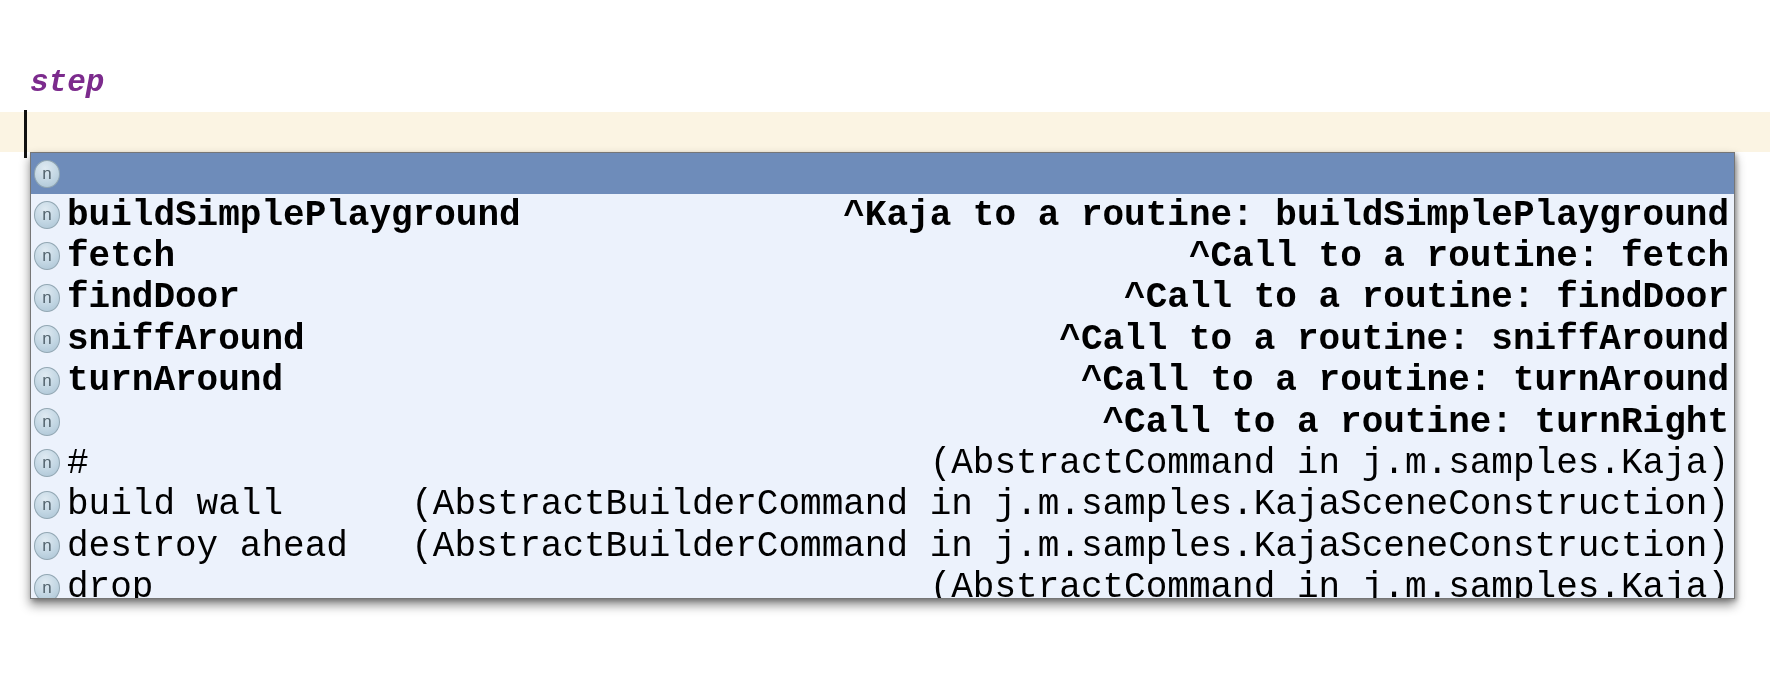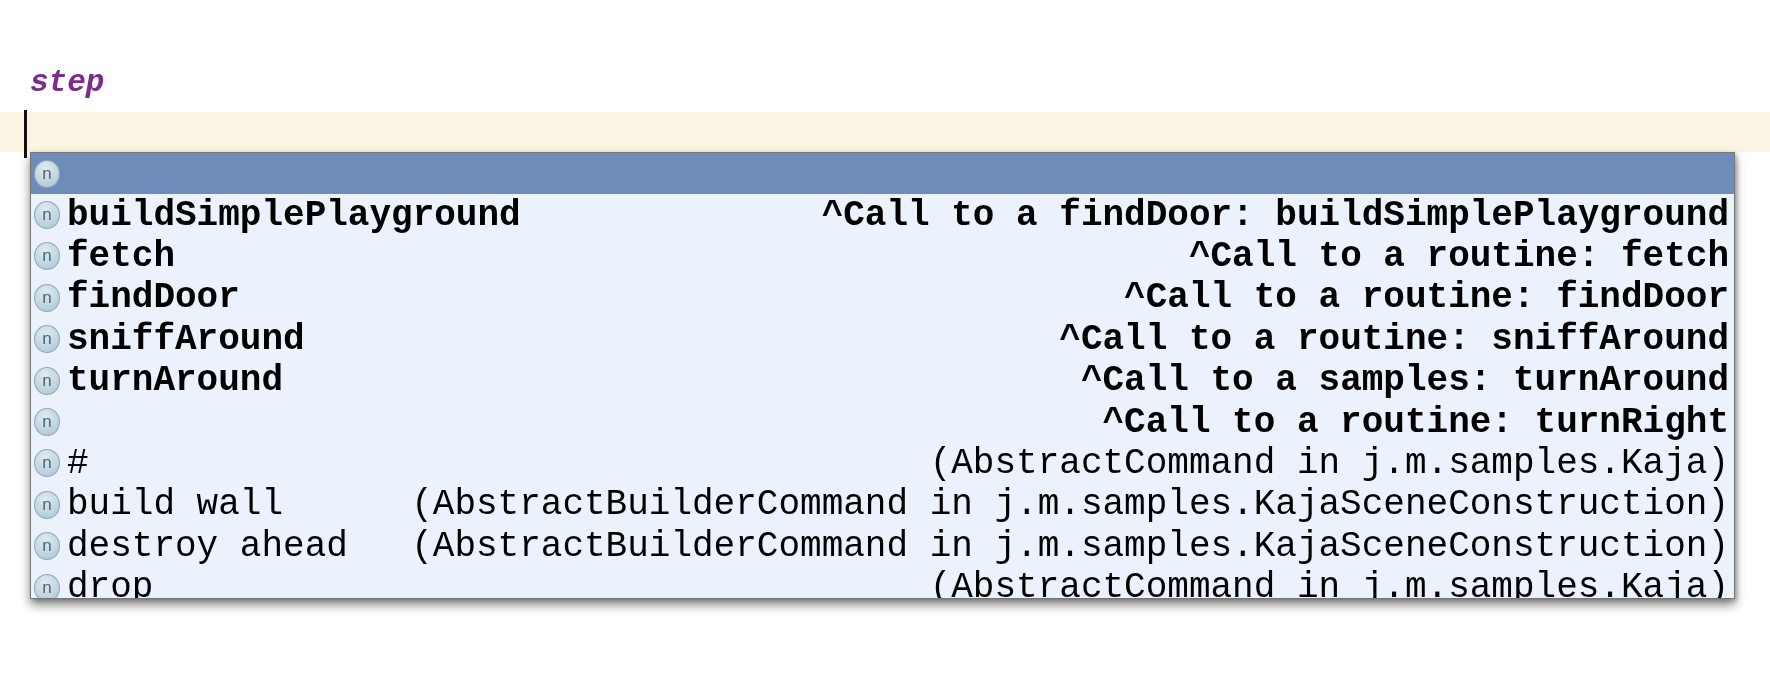--- a/index.html
+++ b/index.html
@@ -76,21 +76,21 @@
 
 <div class="popup">
 
   <div class="row sel">
     <span class="icon">n</span>
   </div>
 
   <div class="row">
     <span class="icon">n</span>
     <span class="name">buildSimplePlayground</span>
-    <span class="desc">^Call to a findDoor: buildSimplePlayground</span>
+    <span class="desc">^Kaja to a routine: buildSimplePlayground</span>
   </div>
 
   <div class="row">
     <span class="icon">n</span>
     <span class="name">fetch</span>
     <span class="desc">^Call to a routine: fetch</span>
   </div>
 
   <div class="row">
     <span class="icon">n</span>
@@ -100,21 +100,21 @@
 
   <div class="row">
     <span class="icon">n</span>
     <span class="name">sniffAround</span>
     <span class="desc">^Call to a routine: sniffAround</span>
   </div>
 
   <div class="row">
     <span class="icon">n</span>
     <span class="name">turnAround</span>
-    <span class="desc">^Call to a samples: turnAround</span>
+    <span class="desc">^Call to a routine: turnAround</span>
   </div>
 
   <div class="row">
     <span class="icon">n</span>
     <span class="desc">^Call to a routine: turnRight</span>
   </div>
 
   <div class="row reg">
     <span class="icon">n</span>
     <span class="name">#</span>

